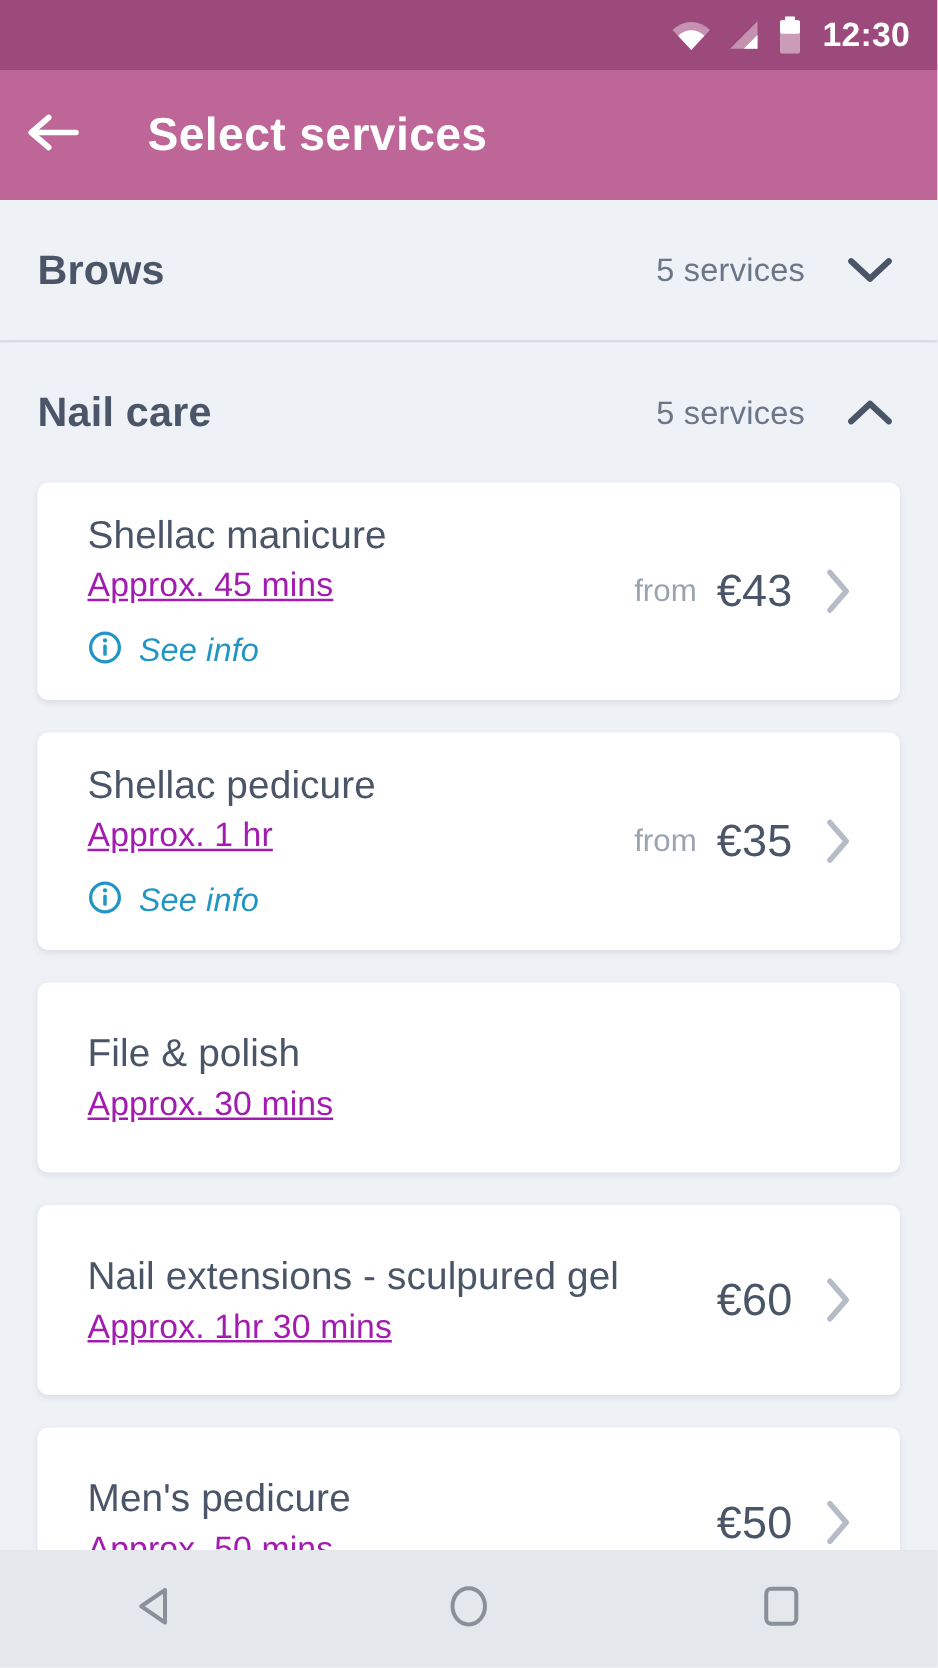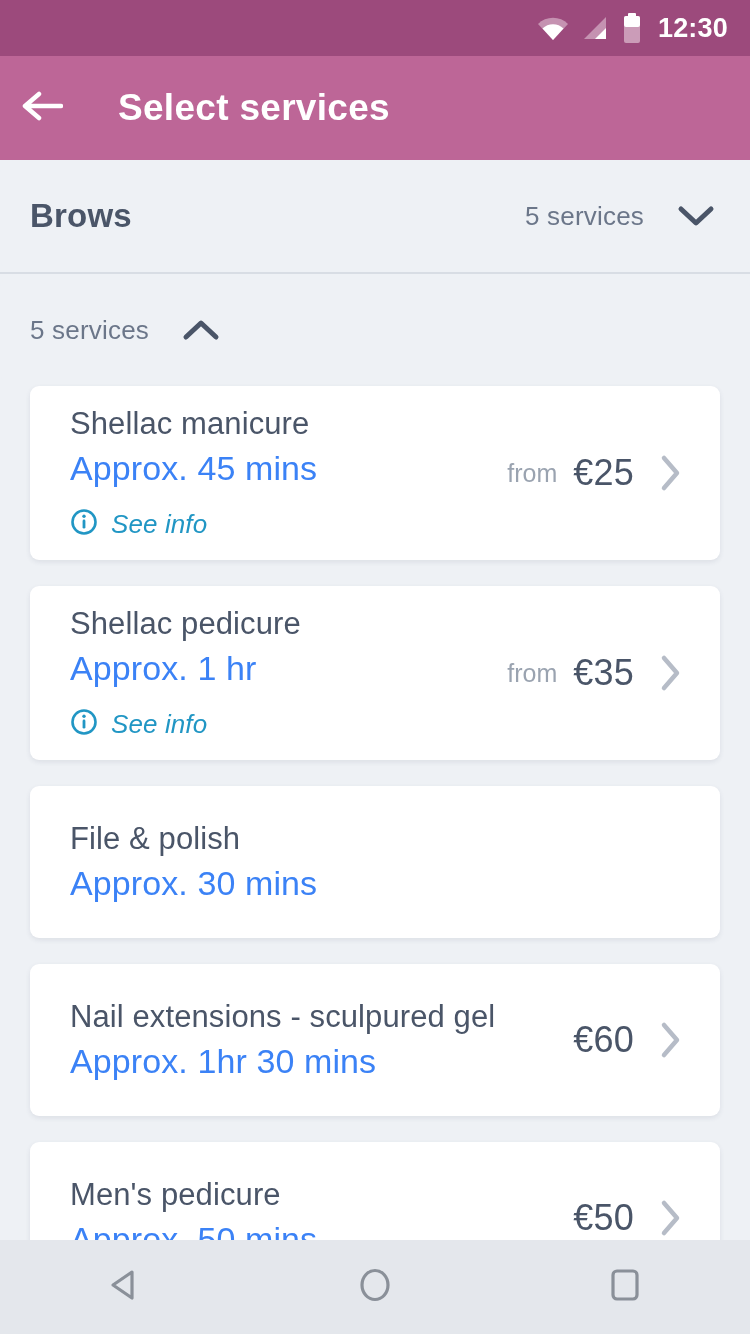--- a/index.html
+++ b/index.html
@@ -62,22 +62,23 @@
     position:relative;
   }
   .card.tall { min-height:174px; }
   .card.short { min-height:152px; }
   .card-main { flex:1; min-width:0; }
   .svc-name {
     font-size:31px; color:#4a5568; letter-spacing:0.1px;
     white-space:nowrap;
   }
   .svc-dur {
-    font-size:34px; color:#3b82f6; margin-top:7px; letter-spacing:0.1px;
+    font-size:27px; color:#a21caf; margin-top:7px; letter-spacing:0.1px;
     white-space:nowrap;
+    text-decoration:underline;
   }
   .see-info {
     display:flex; align-items:center; gap:13px; margin-top:20px;
   }
   .see-info-label { font-size:26px; color:#2196c4; letter-spacing:0.1px;font-style:italic; }
 
   .card-right { display:flex; align-items:center; flex-shrink:0; }
   .from-label { font-size:25px; color:#9aa3b0; margin-right:16px; }
   .price { font-size:36px; color:#4a5568; letter-spacing:0.2px; }
   .chev-right { margin-left:26px; display:flex; align-items:center; }
@@ -138,20 +139,21 @@
       <div class="section-count">5 services</div>
       <div class="chev-wrap">
         <svg width="40" height="24" viewBox="0 0 40 24">
           <path d="M5 5 L20 19 L35 5" stroke="#4a5568" stroke-width="5" fill="none" stroke-linecap="round" stroke-linejoin="round"></path>
         </svg>
       </div>
     </div>
     <div class="divider"></div>
 
     <div class="section-header">
+      <div class="section-title">Nail care</div>
       <div class="section-count">5 services</div>
       <div class="chev-wrap">
         <svg width="40" height="24" viewBox="0 0 40 24">
           <path d="M5 19 L20 5 L35 19" stroke="#4a5568" stroke-width="5" fill="none" stroke-linecap="round" stroke-linejoin="round"></path>
         </svg>
       </div>
     </div>
 
     <div class="cards">
 
@@ -165,21 +167,21 @@
                 <circle cx="14" cy="14" r="11.5" stroke="#2196c4" stroke-width="2.6" fill="none"></circle>
                 <circle cx="14" cy="8.3" r="1.7" fill="#2196c4"></circle>
                 <rect x="12.6" y="11.6" width="2.8" height="9" rx="1.3" fill="#2196c4"></rect>
               </svg>
             </span>
             <span class="see-info-label">See info</span>
           </div>
         </div>
         <div class="card-right">
           <span class="from-label">from</span>
-          <span class="price">€25</span>
+          <span class="price">€43</span>
           <span class="chev-right">
             <svg width="22" height="38" viewBox="0 0 22 38">
               <path d="M4 4 L17 19 L4 34" stroke="#b6bcc7" stroke-width="4.5" fill="none" stroke-linecap="round" stroke-linejoin="round"></path>
             </svg>
           </span>
         </div>
       </div>
 
       <div class="card tall">
         <div class="card-main">

